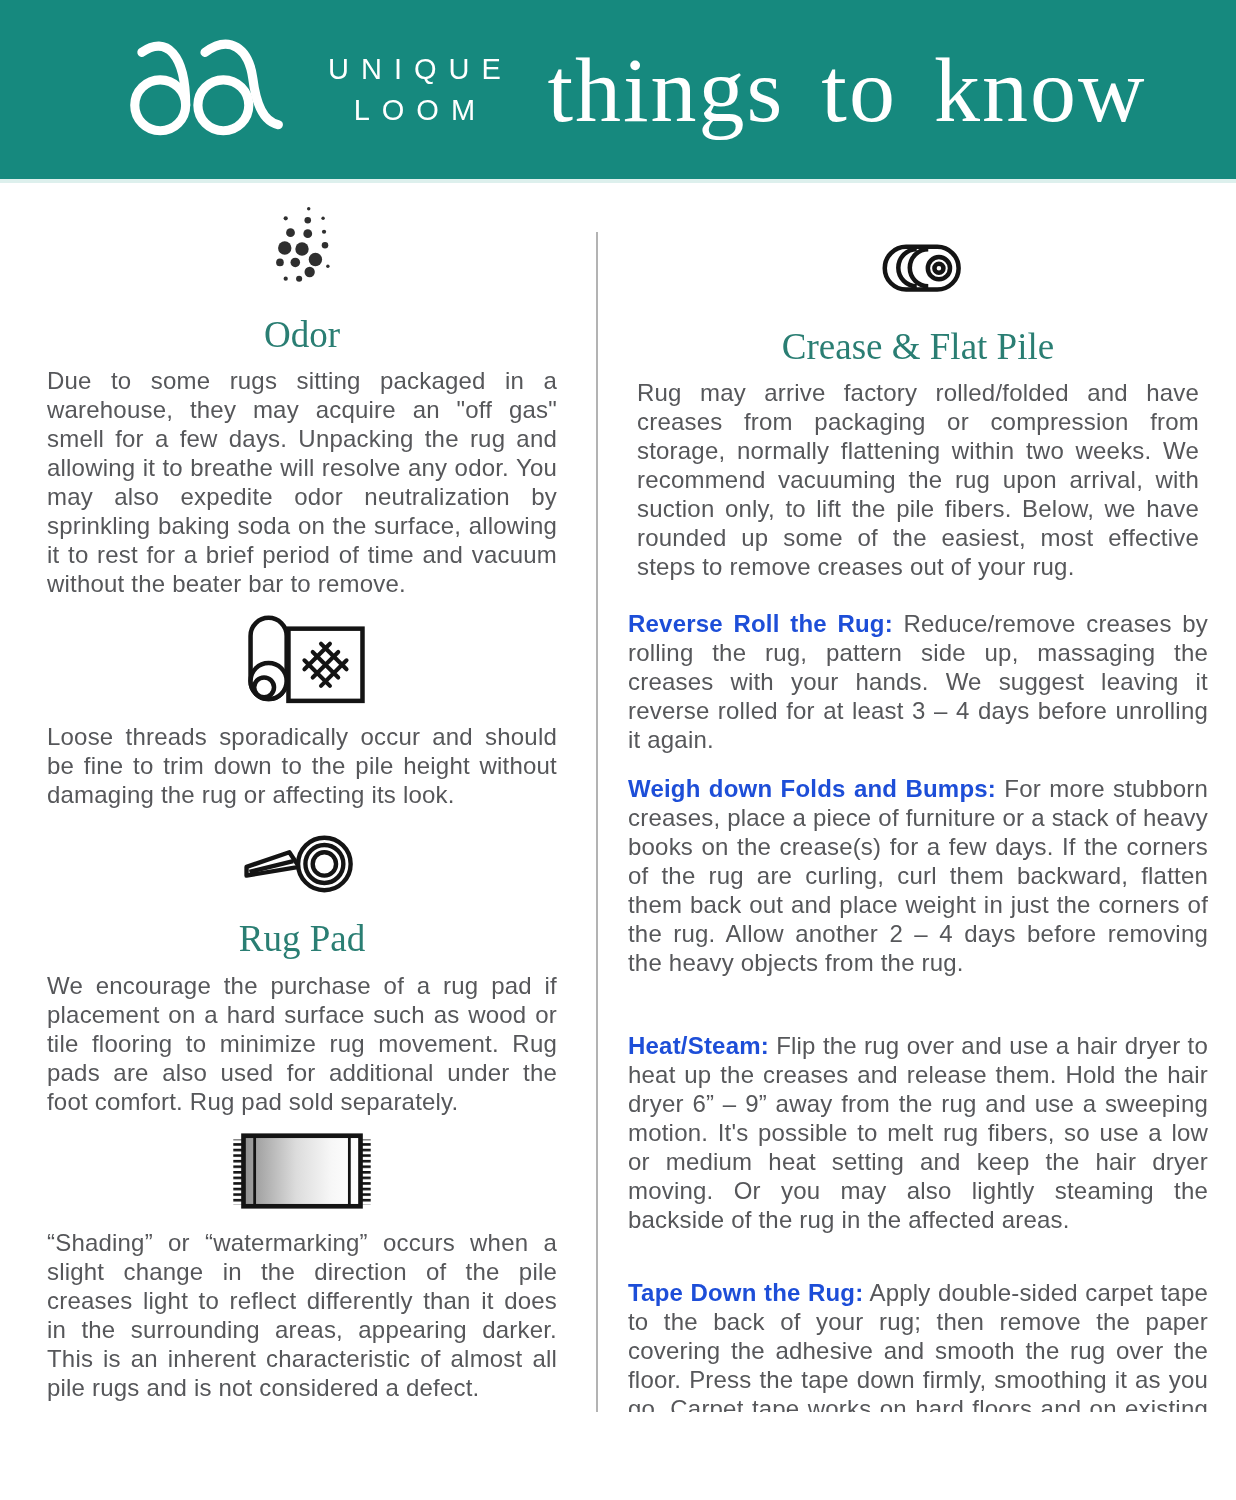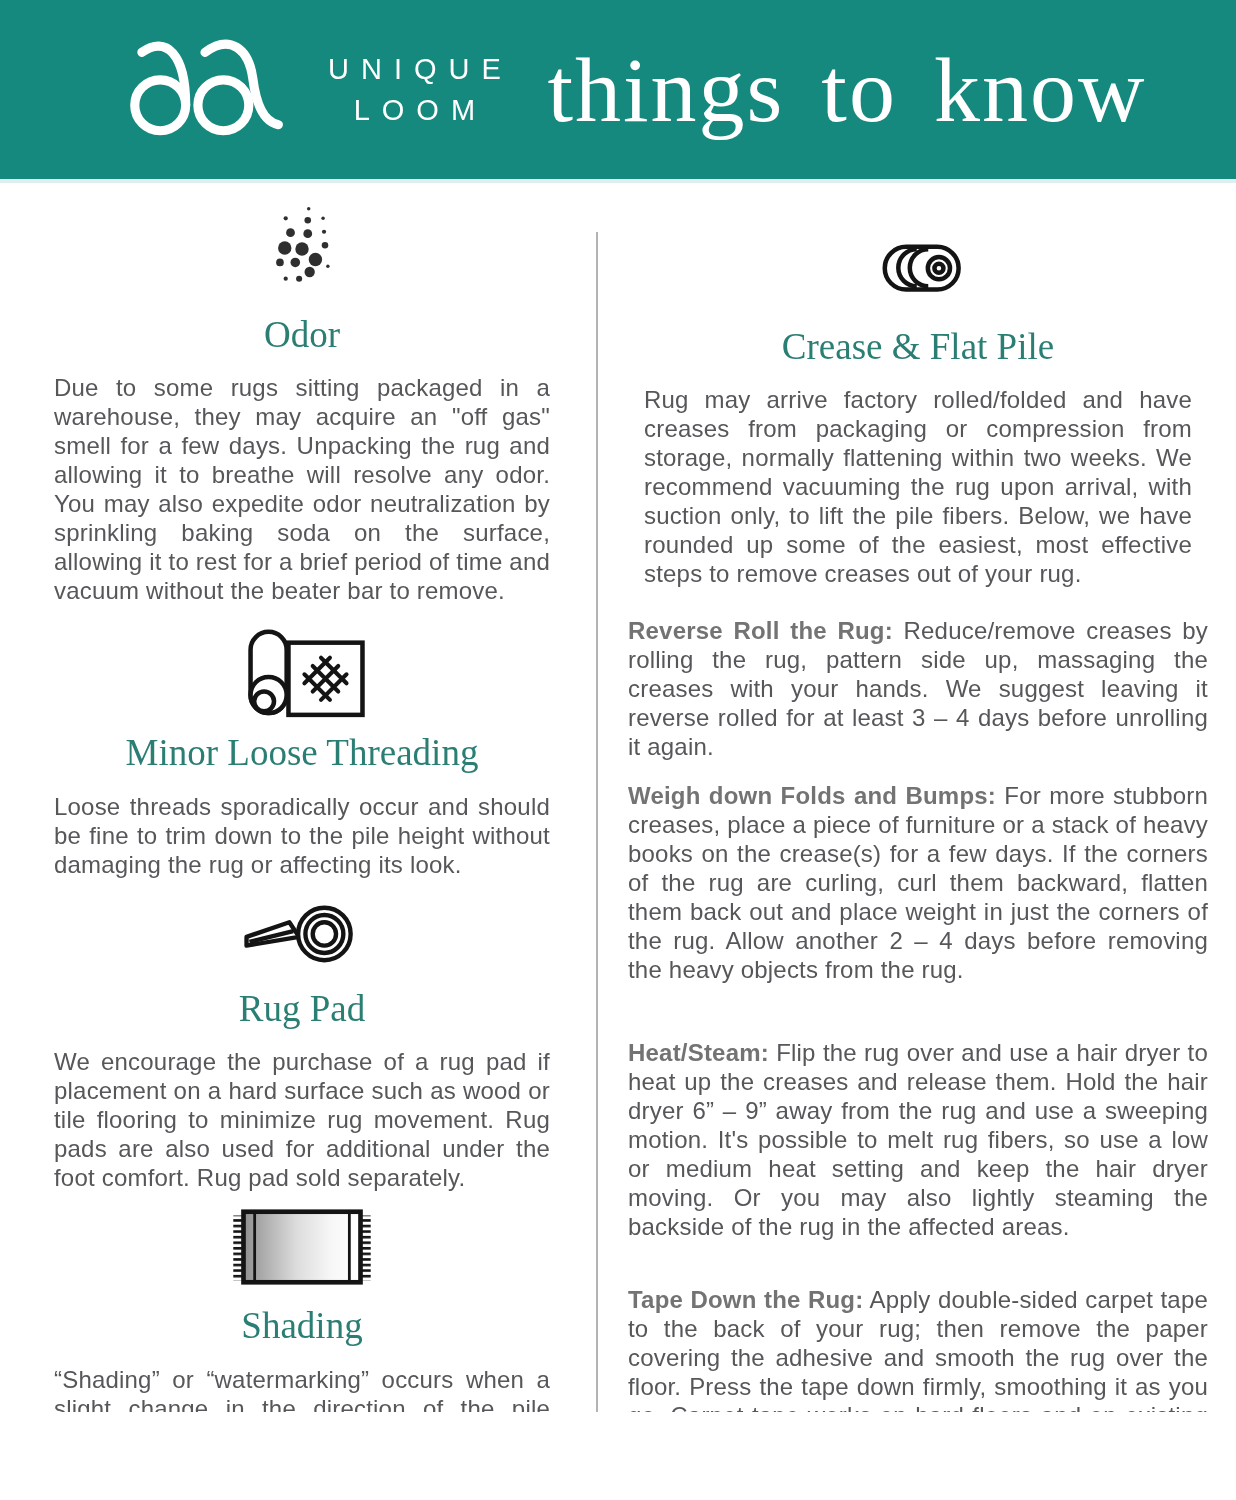--- a/index.html
+++ b/index.html
@@ -64,24 +64,24 @@
     text-align:center;
     margin:4px 0 6px 0;
     line-height:1.2;
   }
   .body-text{
     font-size:24px;
     line-height:29px;
     letter-spacing:0.2px;
     color:#56575a;
     text-align:justify;
-    margin:16px;
+    margin:9px;
   }
   .tip{margin:0;}
-  .tip strong{color:#737373;font-weight:700;}
+  .tip strong{color:#1d4ed8;font-weight:700;}
   
   .sec-odor .icon-wrap{margin:0 0 14px 0;}
   .sec-threading{margin-top:8px;}
   .sec-threading .icon-wrap{margin-bottom:4px;}
   .sec-pad{margin-top:18px;}
   .sec-pad .icon-wrap{margin-bottom:14px;}
   .sec-shading{margin-top:16px;}
   .sec-shading .icon-wrap{margin-bottom:14px;}
   
   .sec-crease .icon-wrap{margin-bottom:20px;}
@@ -148,21 +148,20 @@
           <svg width="138" height="102" viewBox="0 0 150 113" fill="none" stroke="#141414" stroke-width="5">
             <rect x="60" y="24" width="82" height="80" fill="#ffffff"></rect>
             <g transform="translate(101,64) rotate(45)" stroke-width="4.5" stroke-linecap="round">
               <path d="M-20,-13 H20 M-20,0 H20 M-20,13 H20 M-13,-20 V20 M0,-20 V20 M13,-20 V20"></path>
             </g>
             <path d="M18,32 a20,20 0 0 1 40,0 v50 a20,20 0 0 1 -40,0 z" fill="#ffffff"></path>
             <circle cx="38" cy="82" r="20" fill="#ffffff"></circle>
             <circle cx="33" cy="89" r="11" fill="#ffffff"></circle>
           </svg>
         </div>
-        <div class="section-title">Minor Loose Threading</div>
         <p class="body-text">Loose threads sporadically occur and should be fine to trim down to the pile height without damaging the rug or affecting its look.</p>
       </div>
 
       <div class="sec-pad">
         <div class="icon-wrap">
           <svg width="128" height="72" viewBox="0 0 130 74" fill="none" stroke="#141414" stroke-width="4.5">
             <polygon points="52,26 8,41 8,50 62,41" fill="#ffffff" stroke-linejoin="round"></polygon>
             <path d="M11,46 L56,35"></path>
             <circle cx="88" cy="38" r="27" fill="#ffffff"></circle>
             <circle cx="88" cy="38" r="19.5" fill="#ffffff"></circle>
@@ -187,21 +186,20 @@
                 <rect width="10" height="2.8" fill="#141414"></rect>
               </pattern>
             </defs>
             <rect x="1" y="8" width="11" height="70" fill="url(#fringe)"></rect>
             <rect x="138" y="8" width="11" height="70" fill="url(#fringe)"></rect>
             <rect x="12" y="4" width="126" height="76" fill="url(#rugGrad)" stroke="#141414" stroke-width="5"></rect>
             <line x1="24" y1="6" x2="24" y2="78" stroke="#141414" stroke-width="3"></line>
             <line x1="126" y1="6" x2="126" y2="78" stroke="#141414" stroke-width="3"></line>
           </svg>
         </div>
-        <div class="section-title">Shading</div>
         <p class="body-text">“Shading” or “watermarking” occurs when a slight change in the direction of the pile creases light to reflect differently than it does in the surrounding areas, appearing darker. This is an inherent characteristic of almost all pile rugs and is not considered a defect.</p>
       </div>
 
     </div>
 
     <div class="col-right">
 
       <div class="sec-crease">
         <div class="icon-wrap">
           <svg width="130" height="64" viewBox="0 0 135 78" fill="none" stroke="#141414" stroke-width="5.5">

